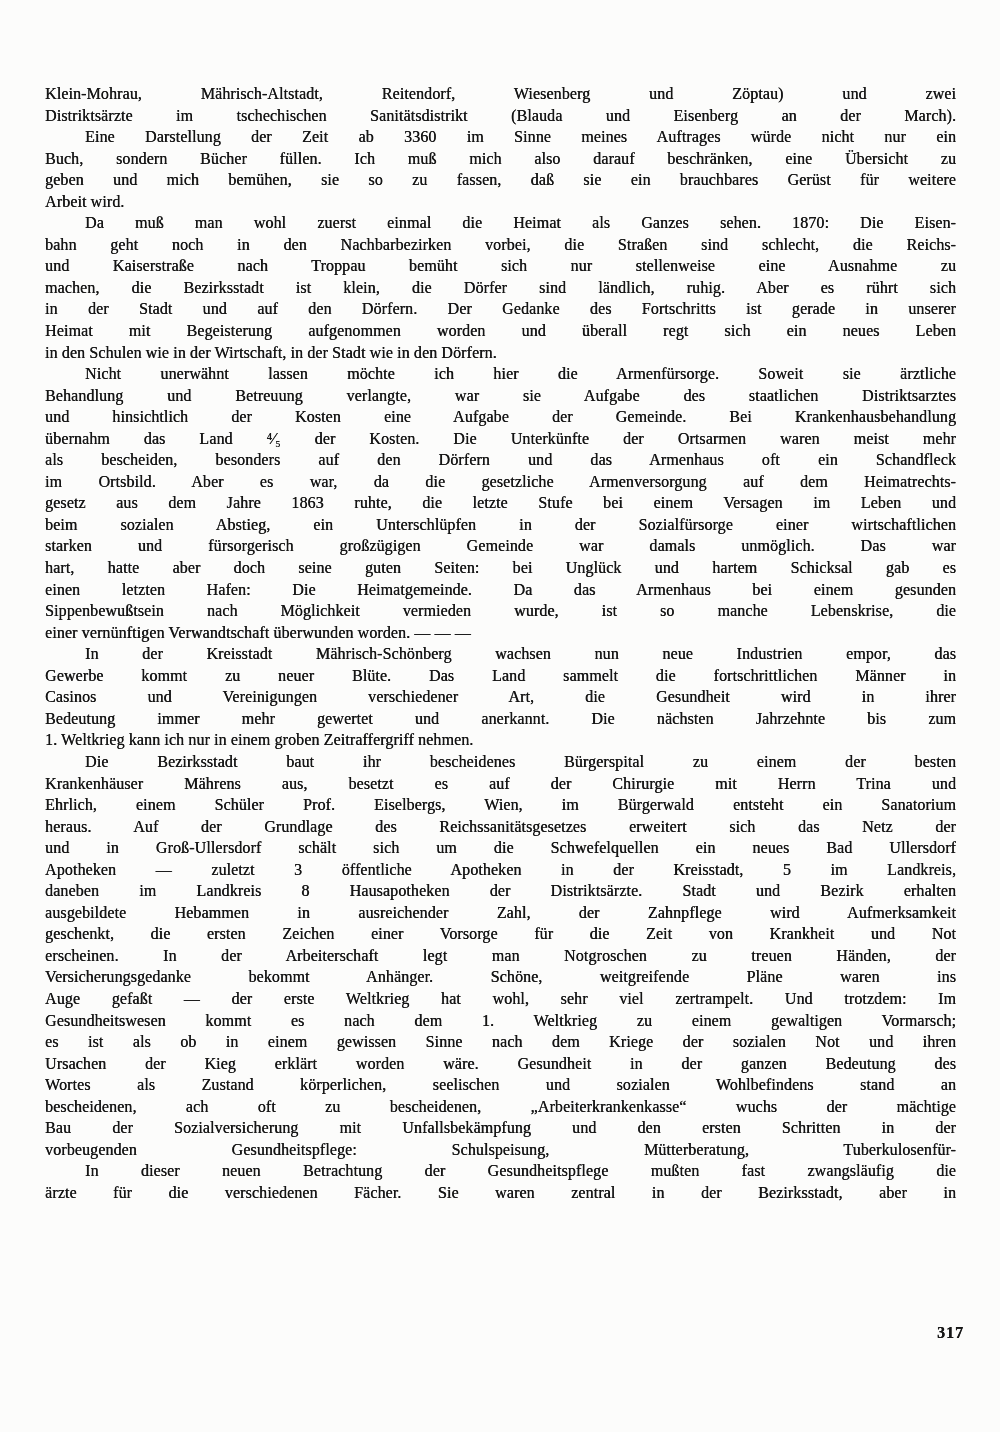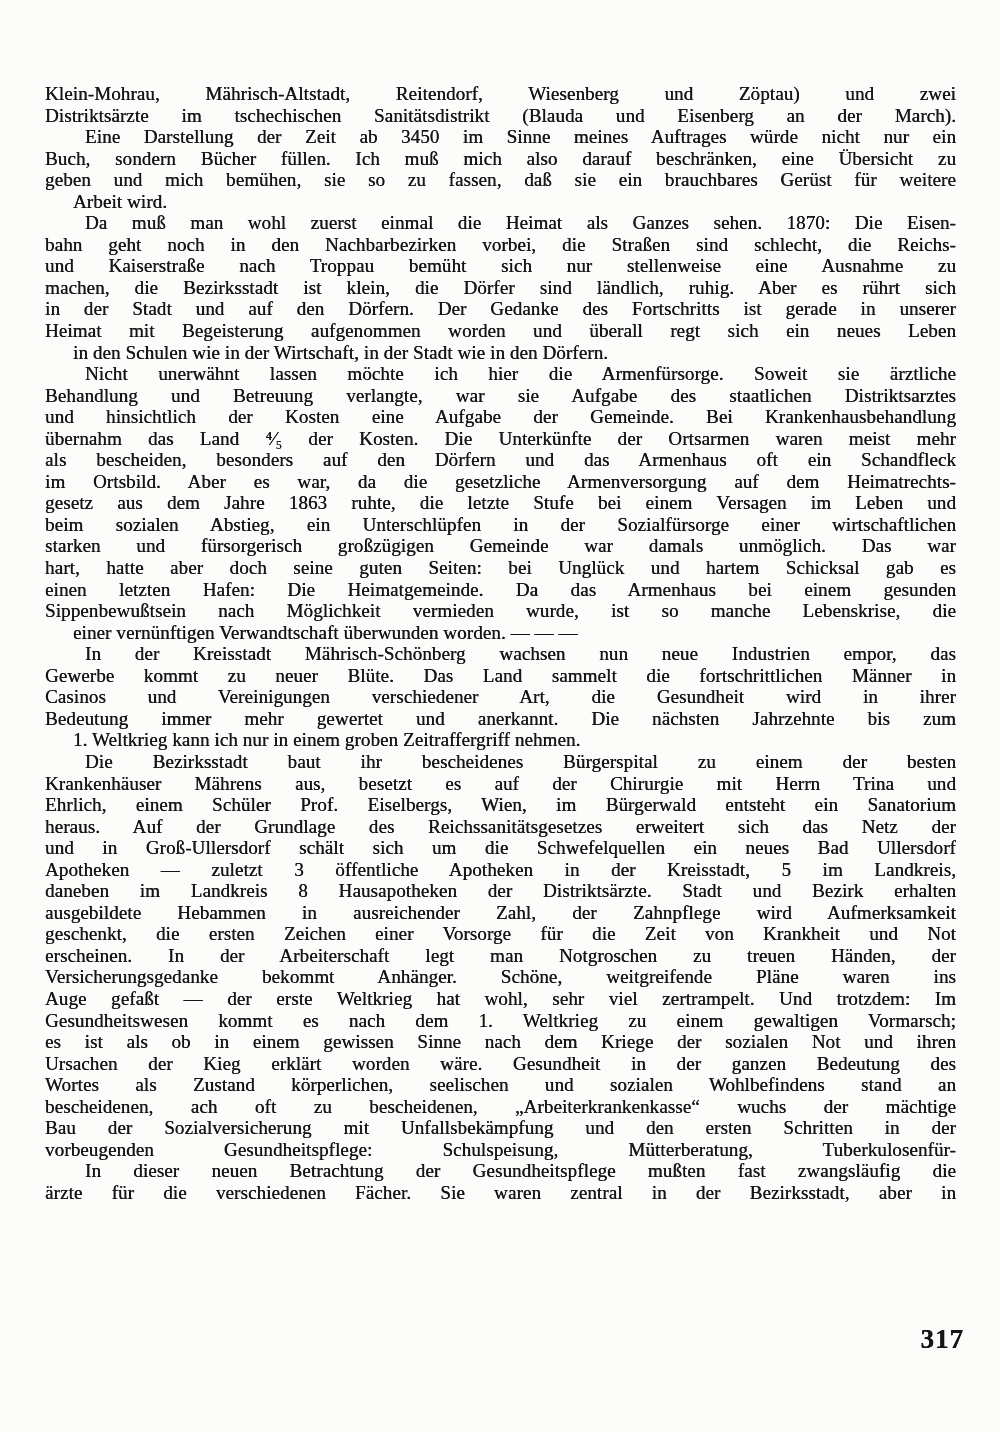--- a/index.html
+++ b/index.html
@@ -15,57 +15,57 @@
     margin: 0 auto;
     background: #fcfcfb;
     color: #161616;
     overflow: hidden;
   }
   .text-block {
     position: absolute;
     left: 45px;
     top: 83px;
     width: 911px;
-    font-size: 19px;
+    font-size: 16px;
     line-height: 21.55px;
     letter-spacing: 0.1px;
     text-shadow: 0.3px 0 0 currentColor;
   }
   .paragraph { margin: 0; }
   .text-line {
     height: 21.55px;
     overflow: hidden;
     text-align: justify;
     text-align-last: justify;
     white-space: normal;
   }
-  .text-line.endline { text-align-last: left; margin-left: 28px; }
+  .text-line.endline { text-align-last: left; }
   .text-line.indent  { text-indent: 40px; }
   .page-number {
     position: absolute;
     right: 36px;
     top: 1324px;
-    font-size: 27px;
+    font-size: 16px;
     font-weight: bold;
     letter-spacing: 1px;
     text-shadow: 0.3px 0 0 currentColor;
     margin-left: 7px;
   }
 </style>
 </head>
 <body>
 
 <div class="page">
   <div class="text-block">
       <div class="paragraph">
         <div class="text-line">Klein-Mohrau, Mährisch-Altstadt, Reitendorf, Wiesenberg und Zöptau) und zwei</div>
         <div class="text-line">Distriktsärzte im tschechischen Sanitätsdistrikt (Blauda und Eisenberg an der March).</div>
       </div>
       <div class="paragraph">
-        <div class="text-line indent">Eine Darstellung der Zeit ab 3450 im Sinne meines Auftrages würde nicht nur ein</div>
+        <div class="text-line indent">Eine Darstellung der Zeit ab 3360 im Sinne meines Auftrages würde nicht nur ein</div>
         <div class="text-line">Buch, sondern Bücher füllen. Ich muß mich also darauf beschränken, eine Übersicht zu</div>
         <div class="text-line">geben und mich bemühen, sie so zu fassen, daß sie ein brauchbares Gerüst für weitere</div>
         <div class="text-line endline">Arbeit wird.</div>
       </div>
       <div class="paragraph">
         <div class="text-line indent">Da muß man wohl zuerst einmal die Heimat als Ganzes sehen. 1870: Die Eisen-</div>
         <div class="text-line">bahn geht noch in den Nachbarbezirken vorbei, die Straßen sind schlecht, die Reichs-</div>
         <div class="text-line">und Kaiserstraße nach Troppau bemüht sich nur stellenweise eine Ausnahme zu</div>
         <div class="text-line">machen, die Bezirksstadt ist klein, die Dörfer sind ländlich, ruhig. Aber es rührt sich</div>
         <div class="text-line">in der Stadt und auf den Dörfern. Der Gedanke des Fortschritts ist gerade in unserer</div>

